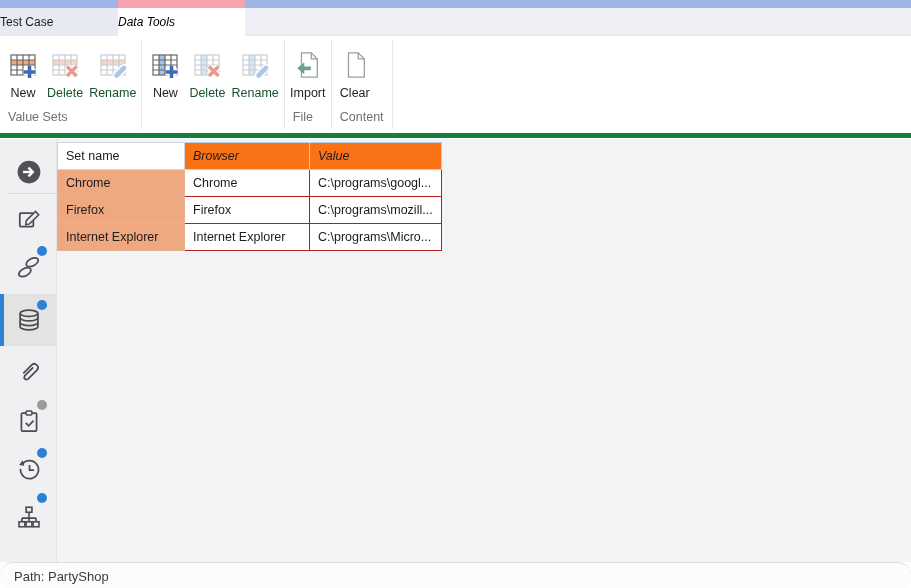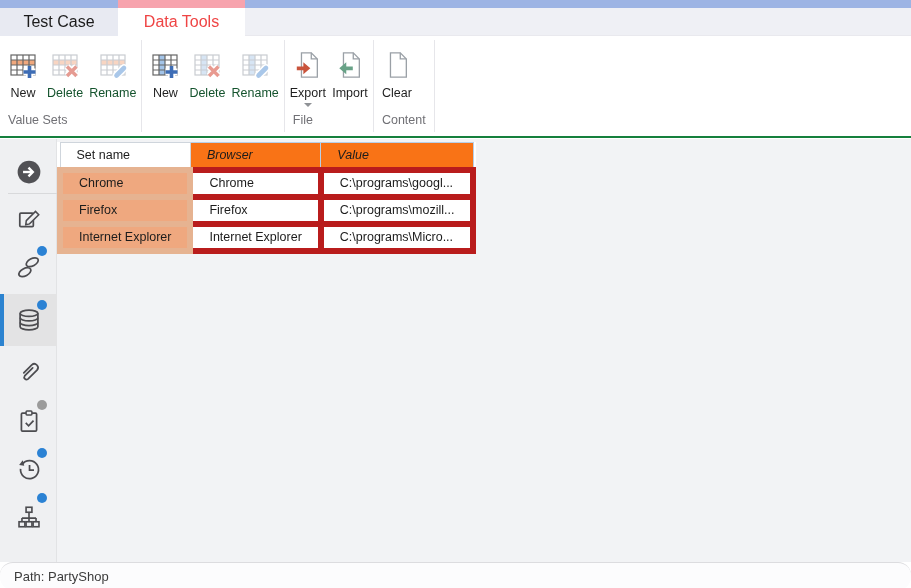--- a/index.html
+++ b/index.html
@@ -5,26 +5,26 @@
   * { margin:0; padding:0; box-sizing:border-box; }
   html,body { width:911px; height:588px; }
   body { font-family:"Liberation Sans", sans-serif; background:#fff; position:relative; overflow:hidden; color:#1c1c1c; }
 
   
   .topstrip { position:absolute; left:0; top:0; width:911px; height:8px; background:#9db4e4; }
   .topstrip .pink { position:absolute; left:118px; top:0; width:127px; height:8px; background:#f7a3ad; }
 
   
   .tabrow { position:absolute; left:0; top:8px; width:911px; height:28px; background:#eff0f5; display:flex; border-bottom:1px solid #e9e9ee; }
-  .tab { height:28px; line-height:28px; text-align:center; font-size:16px; cursor:default; }
+  .tab { height:28px; line-height:28px; font-size:12px; cursor:default; }
   .tab.testcase { width:118px; background:#e8eaf2; color:#1b1b1b; }
-  .tab.active { width:127px; background:#fff; color:#ef4444; height:29px; margin-bottom:-1px; z-index:2; }
-
-  
-  .ribbon { position:absolute; left:0; top:36px; width:911px; height:102px; background:#fff; border-bottom:2px solid #15803d; display:flex; }
+  .tab.active { width:127px; background:#fff; color:#000000; height:29px; margin-bottom:-1px; z-index:2;font-style:italic; }
+
+  
+  .ribbon { position:absolute; left:0; top:36px; width:911px; height:102px; background:#fff; border-bottom:5px solid #15803d; display:flex; }
   .rgroup { display:flex; flex-direction:column; border-right:1px solid #e6e6ea; padding:2px 2px 0 2px; margin:4px 0; }
   .rgroup .buttons { display:flex; align-items:flex-start; }
   .rbtn { display:flex; flex-direction:column; align-items:center; padding:3px 3px 0 3px; min-width:42px; }
   .rbtn .icon { height:40px; display:flex; align-items:center; justify-content:center; }
   .rbtn .blabel { font-size:12.5px; color:#1f1f1f; margin-top:1px; white-space:nowrap; }
   .rbtn.disabled .blabel { color:#14532d; }
   .dd-arrow { margin:3px auto 0; width:0; height:0; border-left:4px solid transparent; border-right:4px solid transparent; border-top:4px solid #8f9296; }
   .glabel { margin-top:auto; font-size:12.5px; color:#707075; padding:3px 6px 5px 6px; white-space:nowrap; }
 
   
@@ -33,25 +33,25 @@
   .sitem { position:absolute; left:0; width:57px; height:48px; display:flex; align-items:center; justify-content:center; cursor:pointer; }
   .sitem.selected { background:#e3e3e4; height:52px; }
   .sitem.selected::before { content:""; position:absolute; left:0; top:0; width:4px; height:100%; background:#2c83d0; }
   .sep { position:absolute; left:8px; top:54px; width:49px; height:1px; background:#d8d9db; }
   .badge { position:absolute; top:3px; right:10px; width:10px; height:10px; border-radius:50%; }
   .badge.blue { background:#2b82d4; }
   .badge.gray { background:#9b9b9b; }
 
   
   .datatable { position:absolute; left:57px; top:3px; border-collapse:collapse; background:#fff; font-size:12.5px; }
-  .datatable th, .datatable td { height:27px; padding:0 16px; text-align:left; font-weight:normal; white-space:nowrap; overflow:hidden; }
+  .datatable th, .datatable td { height:27px; padding:0 8px; text-align:left; font-weight:normal; white-space:nowrap; overflow:hidden; }
   .datatable th { border:1px solid #cfd5dc; background:#fff; color:#1c1c1c; }
   .datatable th.blue { background:#f97316; border-color:#b7cfe8;font-style:italic; }
   .datatable th.blue + th.blue { border-left:1px solid #fff; }
-  .datatable td { border:6px solid #b91c1c; background:#fff; }
+  .datatable td { border:1px solid #b91c1c; background:#fff; }
   .datatable td.first { background:#efa87f; border-color:#e6b391; }
   .col-set { width:127px; } .col-browser { width:125px; } .col-path { width:124px; }
 
   
   .statusbar { position:absolute; left:0; top:562px; width:911px; height:28px; background:#fcfcfd; border-top:1px solid #dcdcdf; display:flex; align-items:center; padding-left:14px; font-size:13px; color:#3c3c3c;border-radius:13px; }
 </style>
 </head>
 <body>
 
 <div class="app">
@@ -173,31 +173,20 @@
               <path d="M18.5 25.5L26 18" stroke="#a9c7e9" stroke-width="4.6" stroke-linecap="round" fill="none"></path>
             </svg>
           </span>
           <span class="blabel">Rename</span>
         </div>
       </div>
     </div>
 
     <div class="rgroup">
       <div class="buttons">
-        <div class="rbtn">
-          <span class="icon">
-            <svg width="28" height="32" viewBox="0 0 30 32">
-              <path d="M8 3H18.5L25 9.5V29H8Z" fill="#ffffff" stroke="#9aa0a6" stroke-width="1.4"></path>
-              <path d="M18.5 3V9.5H25" fill="none" stroke="#9aa0a6" stroke-width="1.4"></path>
-              <polygon points="3,17.5 10,17.5 10,13 17.5,19.5 10,26 10,21.5 3,21.5" fill="#c9543c"></polygon>
-            </svg>
-          </span>
-          <span class="blabel">Export</span>
-          <span class="dd-arrow"></span>
-        </div>
         <div class="rbtn">
           <span class="icon">
             <svg width="28" height="32" viewBox="0 0 30 32">
               <path d="M8 3H18.5L25 9.5V29H8Z" fill="#ffffff" stroke="#9aa0a6" stroke-width="1.4"></path>
               <path d="M18.5 3V9.5H25" fill="none" stroke="#9aa0a6" stroke-width="1.4"></path>
               <polygon points="11,13 11,17.5 18,17.5 18,21.5 11,21.5 11,26 3.5,19.5" fill="#68a287"></polygon>
             </svg>
           </span>
           <span class="blabel">Import</span>
         </div>

